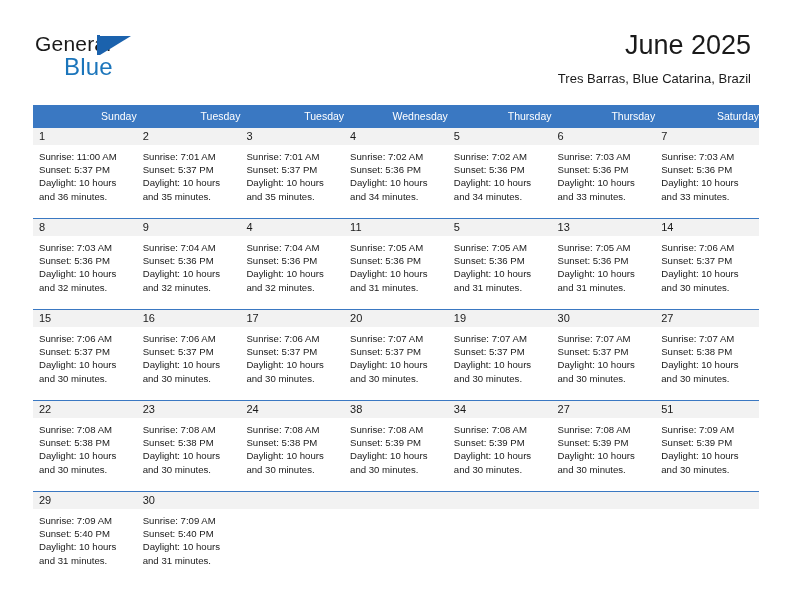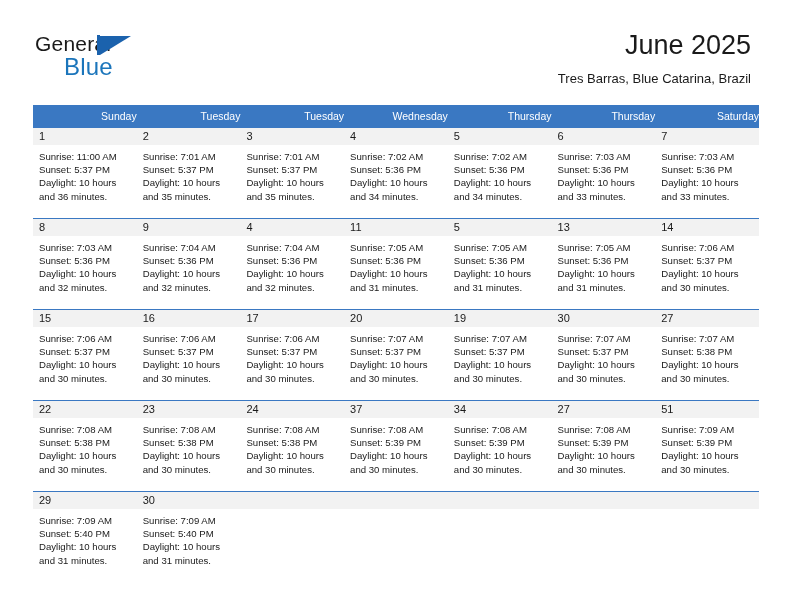--- a/index.html
+++ b/index.html
@@ -399,21 +399,21 @@
         <td>
           <div class="daynum-strip">24</div>
           <div class="cell-body">
             <div class="ln">Sunrise: 7:08 AM</div>
             <div class="ln">Sunset: 5:38 PM</div>
             <div class="ln">Daylight: 10 hours</div>
             <div class="ln">and 30 minutes.</div>
           </div>
         </td>
         <td>
-          <div class="daynum-strip">37</div>
+          <div class="daynum-strip">38</div>
           <div class="cell-body">
             <div class="ln">Sunrise: 7:08 AM</div>
             <div class="ln">Sunset: 5:39 PM</div>
             <div class="ln">Daylight: 10 hours</div>
             <div class="ln">and 30 minutes.</div>
           </div>
         </td>
         <td>
           <div class="daynum-strip">34</div>
           <div class="cell-body">

